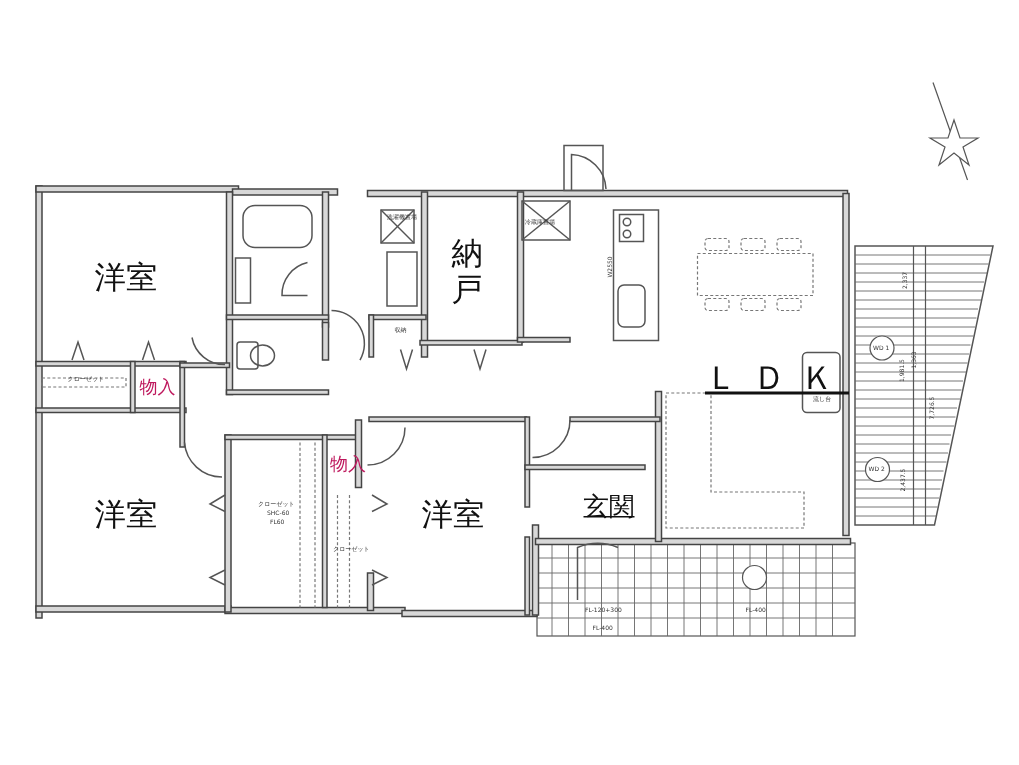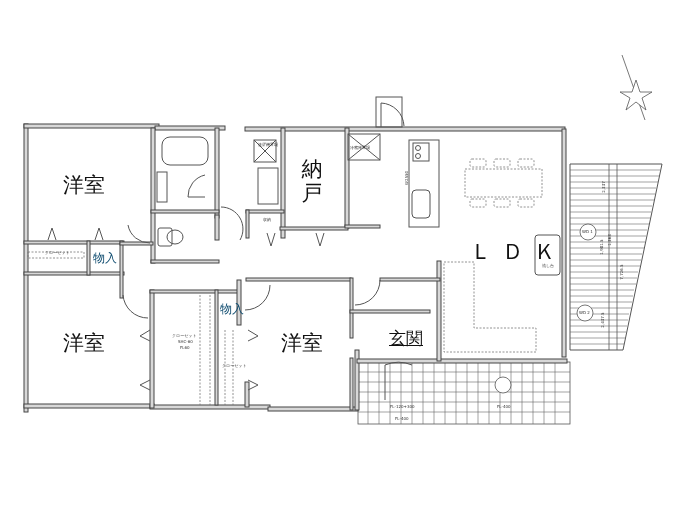--- a/index.html
+++ b/index.html
@@ -3,21 +3,21 @@
 <meta charset="utf-8">
 <style>
   html,body{margin:0;padding:0;background:#fff;}
   body{width:679px;height:510px;position:relative;overflow:hidden;font-family:"DejaVu Sans",sans-serif;}
   svg{position:absolute;left:0;top:0;}
   .wall{fill:#d8d8d8;stroke:#444;stroke-width:1;}
   .thin{stroke:#555;stroke-width:1;fill:none;}
   .dot{stroke:#777;stroke-width:0.8;fill:none;stroke-dasharray:2 1.5;}
   .hatch{stroke:#666;stroke-width:0.6;}
   .room-label{position:absolute;color:#111;font-size:21px;font-family:"DejaVu Sans",sans-serif;line-height:1;}
-  .small-label{position:absolute;color:#0c4a6e;font-size:12px;font-family:"DejaVu Sans",sans-serif;line-height:1;}
+  .small-label{position:absolute;color:#be185d;font-size:12px;font-family:"DejaVu Sans",sans-serif;line-height:1;}
   .tiny{position:absolute;color:#333;font-size:4px;font-family:"DejaVu Sans",sans-serif;line-height:1;white-space:nowrap;}
   .ldk{position:absolute;font-size:22px;letter-spacing:10px;color:#111;font-family:"DejaVu Sans",sans-serif;}
 </style>
 </head>
 <body>
 
 <svg width="679" height="510" viewBox="0 0 679 510">
 
   <g>
     <polygon points="570,164 662,164 623,350 570,350" fill="#fff" stroke="#555" stroke-width="1"></polygon>
@@ -198,22 +198,22 @@
   <path class="thin" d="M248 330 L258 336 L248 341"></path>
     <path class="thin" d="M248 380 L258 385 L248 390"></path>
 
   <g>
     <line x1="622" y1="55" x2="645" y2="120" stroke="#555" stroke-width="0.8"></line>
     <path d="M636 80 L640 92 L652 92 L642 98 L646 110 L636 102 L626 110 L630 98 L620 92 L632 92 Z" fill="#fff" stroke="#555" stroke-width="0.8"></path>
   </g>
 </svg>
 
 <div class="room-label" style="left:63px;top:175px;">洋室</div>
-<div class="room-label" style="left:301px;top:157px;width:22px;line-height:24px;text-align:center;"><span>納戸</span></div>
-<div class="ldk" style="left:470px;top:237px;">ＬＤＫ</div>
+<div class="room-label" style="left:301px;top:157px;width:22px;line-height:24px;"><span>納戸</span></div>
+<div class="ldk" style="left:470px;top:237px;text-decoration:underline;">ＬＤＫ</div>
 <div class="room-label" style="left:63px;top:333px;">洋室</div>
 <div class="room-label" style="left:281px;top:333px;">洋室</div>
 <div class="room-label" style="left:389px;top:330px;font-size:17px;text-decoration:underline;">玄関</div>
 
 <div class="small-label" style="left:93px;top:252px;">物入</div>
 <div class="small-label" style="left:220px;top:303px;">物入</div>
 
 <div class="tiny" style="left:45px;top:251px;">クローゼット</div>
 <div class="tiny" style="left:172px;top:334px;">クローゼット</div>
 <div class="tiny" style="left:178px;top:340px;">SHC-60</div>

